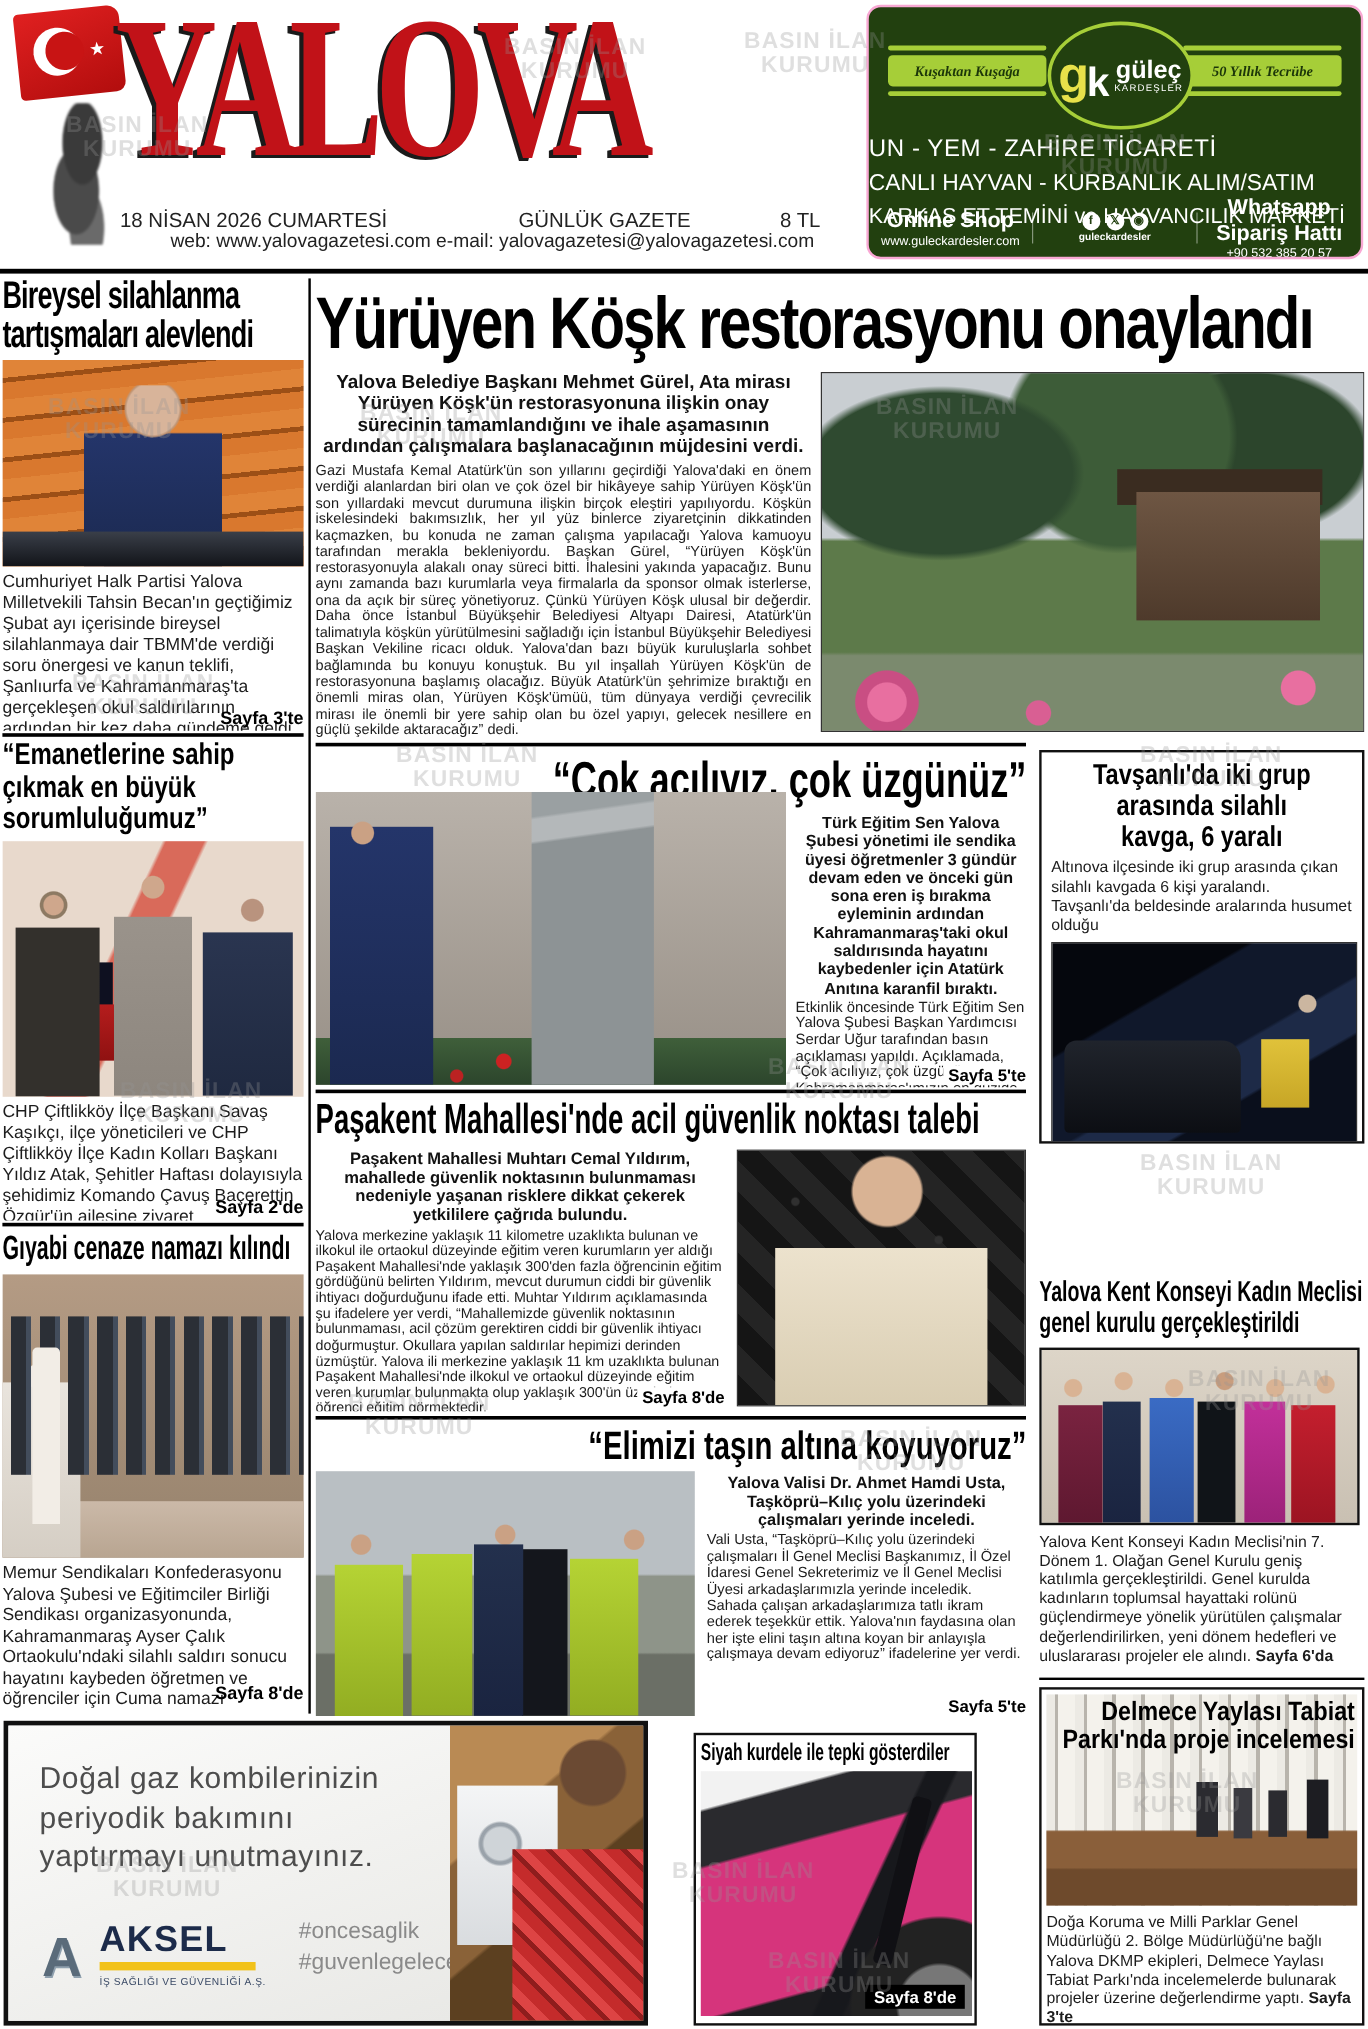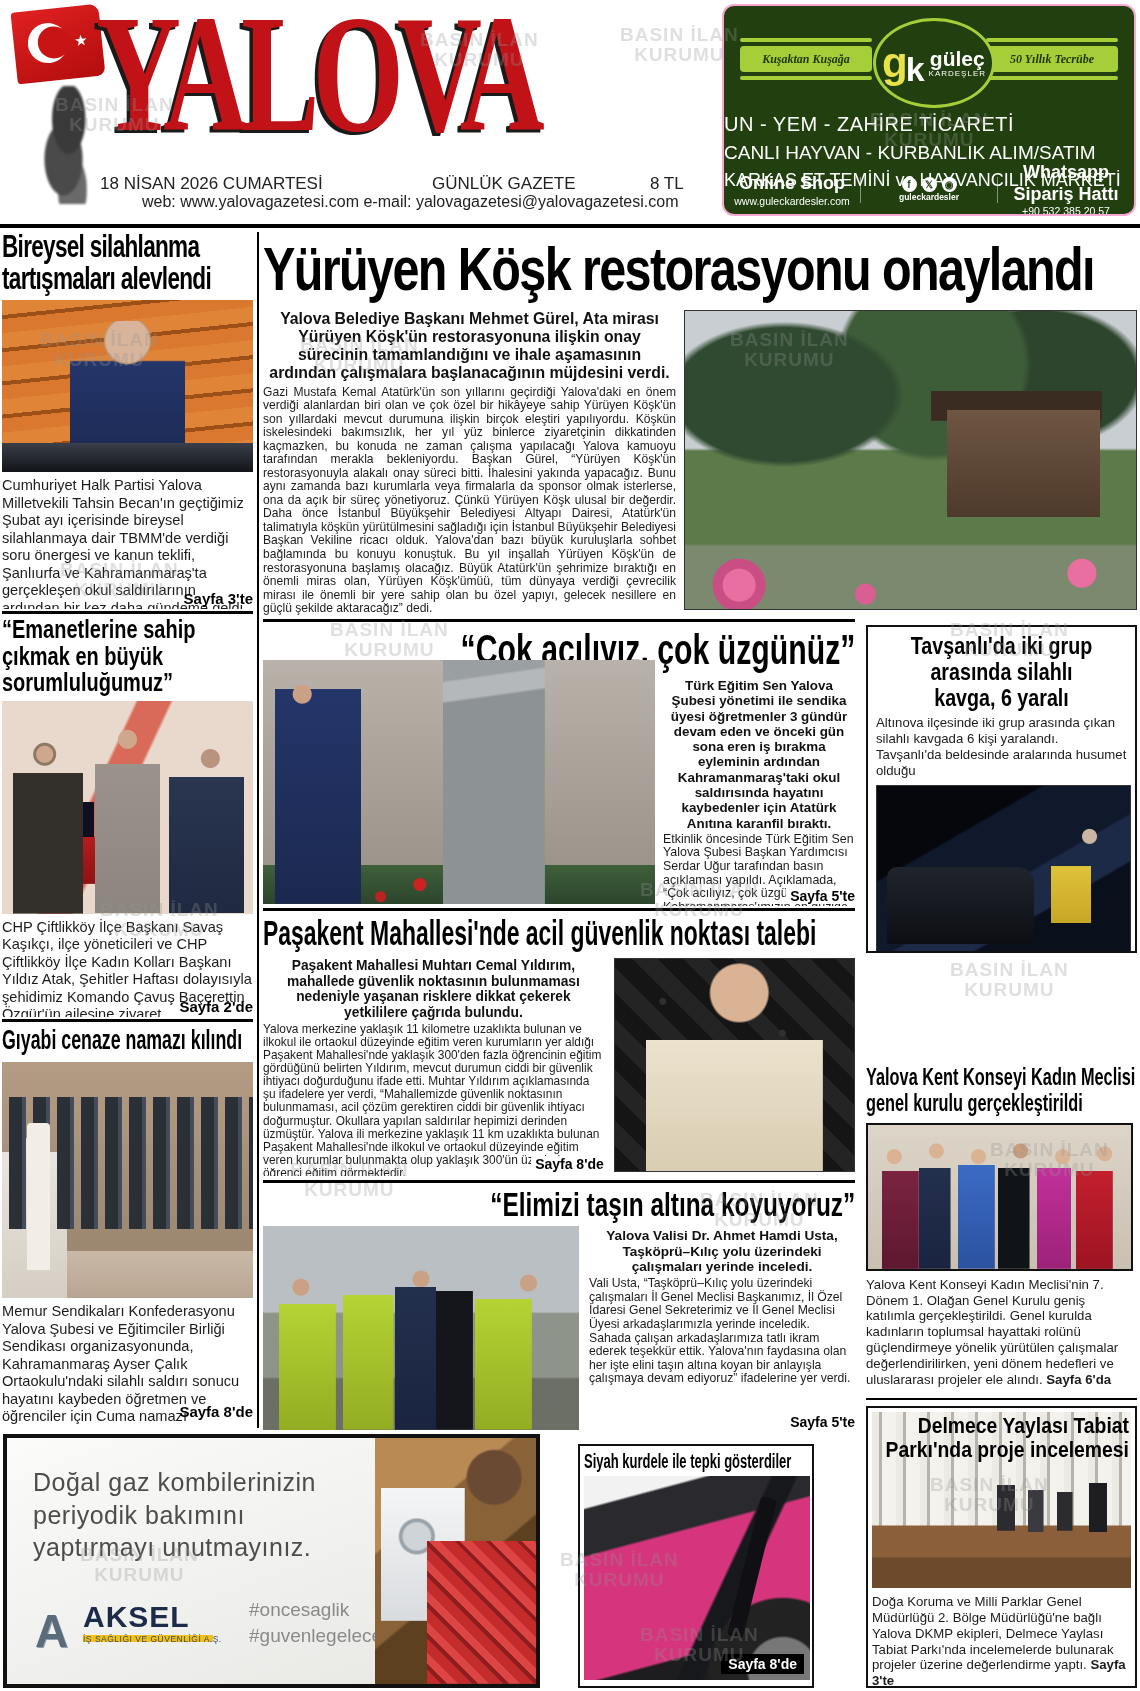--- a/index.html
+++ b/index.html
@@ -170,21 +170,21 @@
   
   .aksel{position:absolute;left:3px;top:1434px;width:537px;height:254px;border:4px solid #111;
          box-sizing:border-box;display:flex;background:#f2f2f0;}
   .aksel .txt{width:368px;position:relative;background:linear-gradient(160deg,#fbfbfa,#e9e9e6);}
   .aksel .msg{position:absolute;left:26px;top:28px;width:320px;font-size:25px;line-height:1.3;
               color:#4d4d4d;letter-spacing:0.5px;}
   .aksel .logo-a{position:absolute;left:28px;bottom:26px;font-size:46px;font-weight:bold;color:#5a6b7a;
               text-shadow:1px 1px 0 #8fa0ae;}
   .aksel .brand{position:absolute;left:76px;bottom:50px;font-size:30px;font-weight:bold;color:#1c2b4a;letter-spacing:1px;}
   .aksel .brand-bar{position:absolute;left:76px;bottom:42px;width:130px;height:7px;background:#f2c21a;}
-  .aksel .brand-sub{position:absolute;left:76px;bottom:40px;font-size:8.5px;color:#3a4a66;letter-spacing:0.5px;}
+  .aksel .brand-sub{position:absolute;left:76px;bottom:28px;font-size:8.5px;color:#3a4a66;letter-spacing:0.5px;}
   .aksel .tags{position:absolute;left:242px;bottom:34px;font-size:19px;color:#8a8a8a;line-height:1.4;}
   .aksel .pic{flex:1;}
   
   .box{border:2px solid #111;box-sizing:border-box;background:#fff;}
   .inline-page{font-weight:bold;}
 </style>
 </head>
 <body>
 
 <div class="page">

